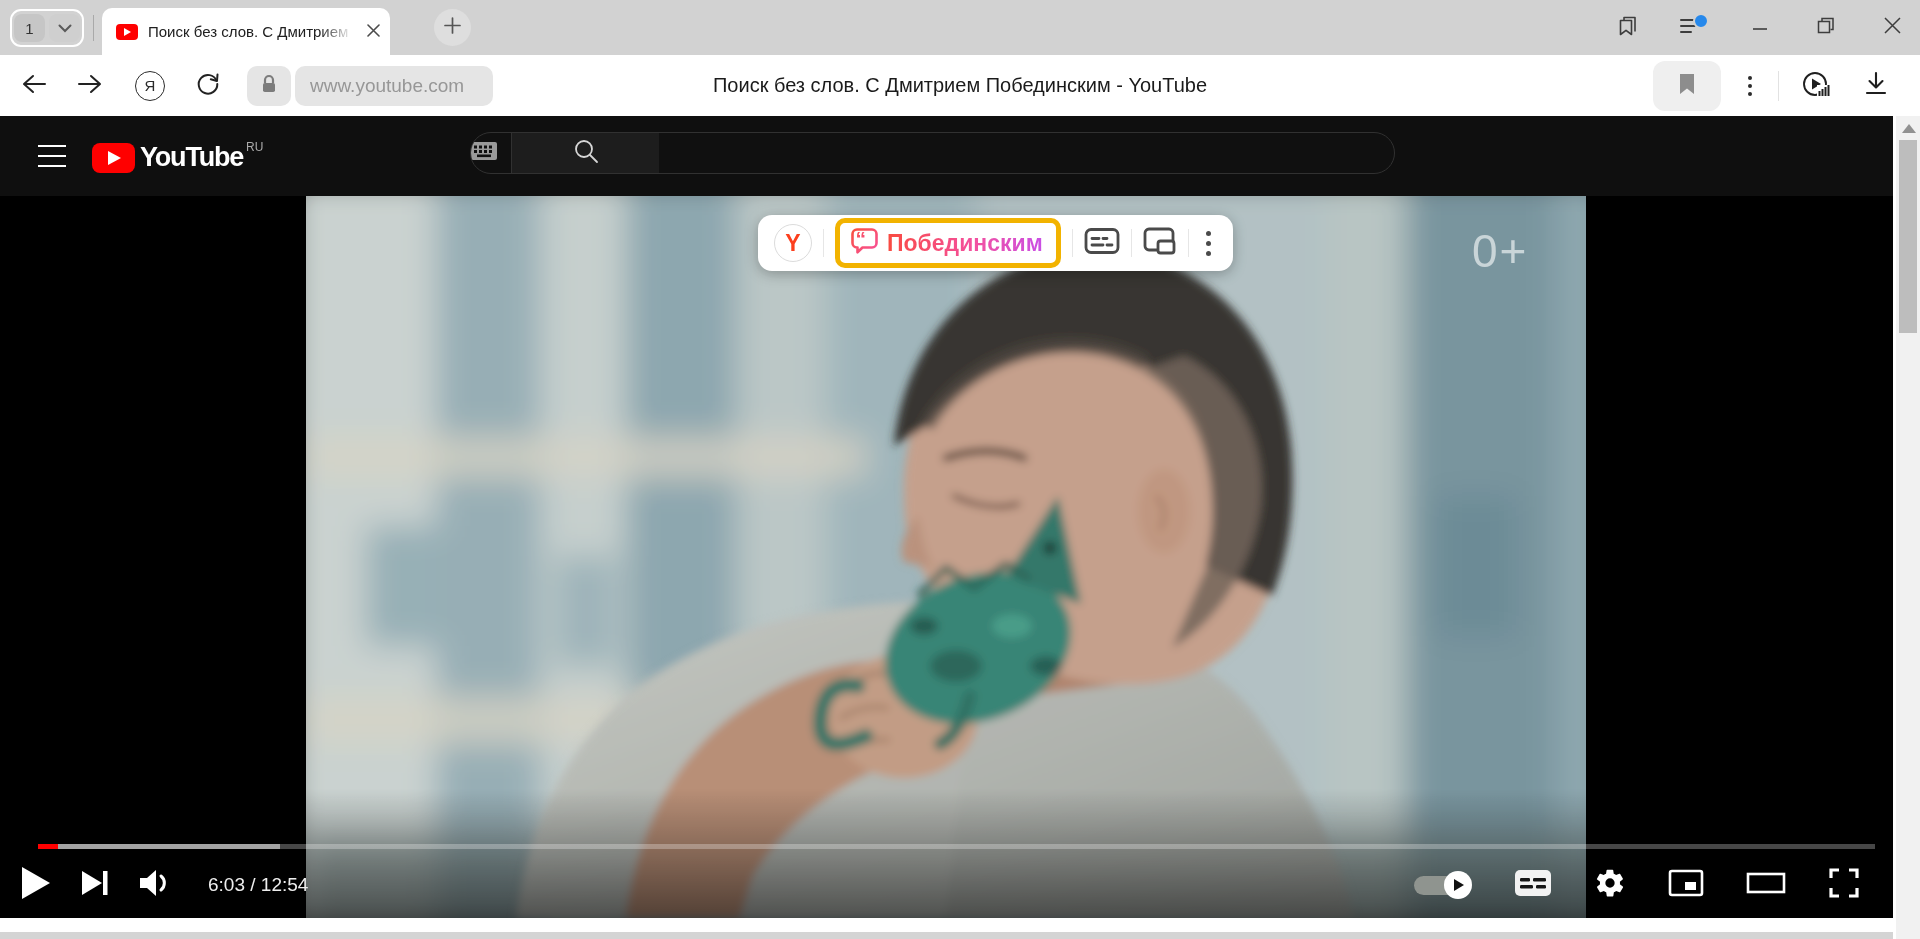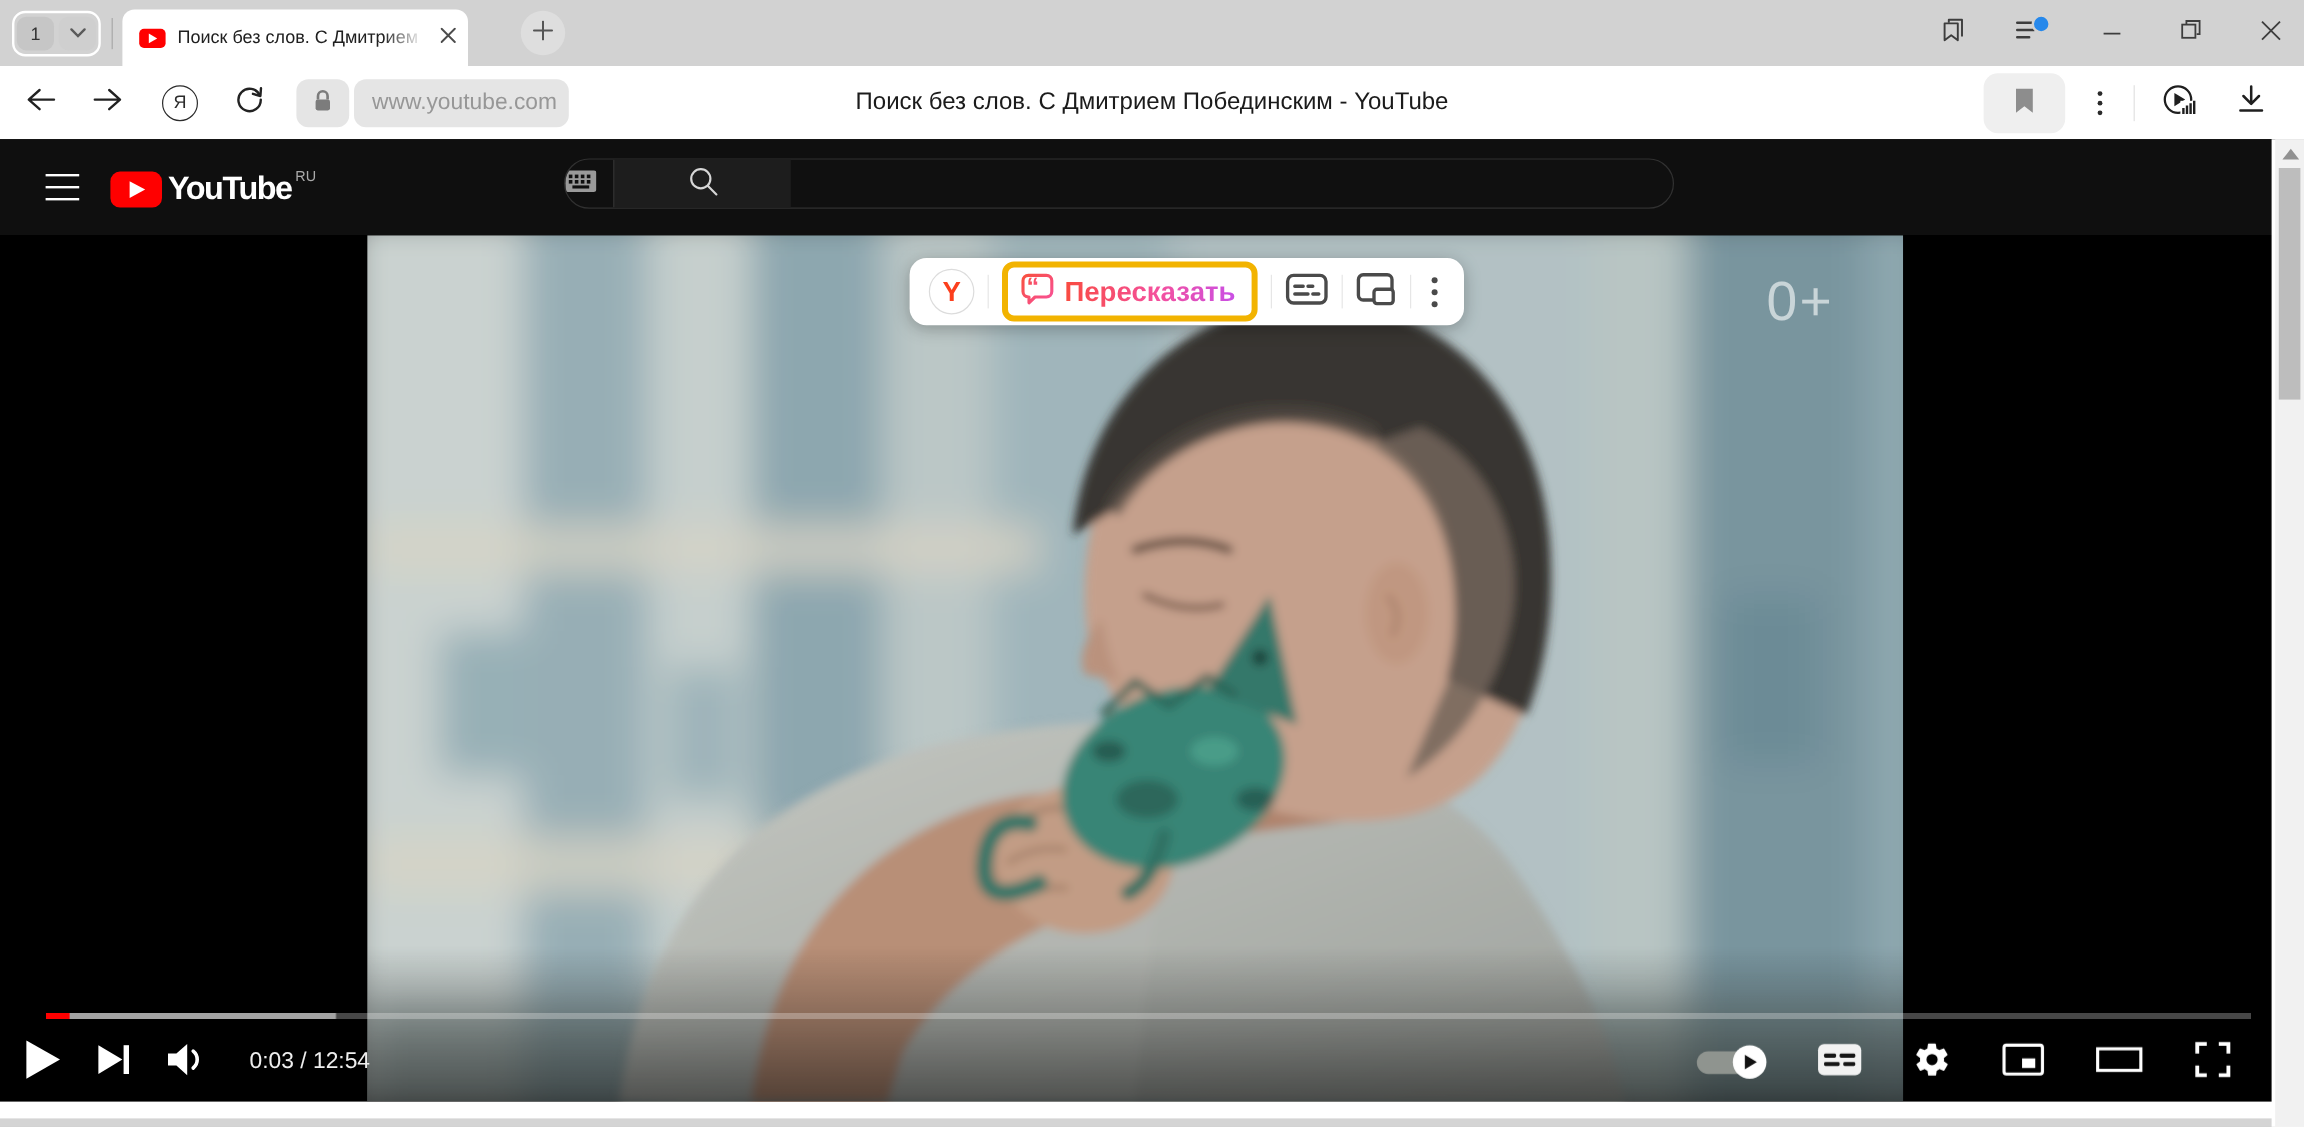--- a/index.html
+++ b/index.html
@@ -17,21 +17,21 @@
   #tab-title { flex:1; font-size:15px; color:#202020; white-space:nowrap; overflow:hidden; -webkit-mask-image:linear-gradient(90deg,#000 82%,transparent 98%); mask-image:linear-gradient(90deg,#000 82%,transparent 98%); }
   #new-tab { position:absolute; left:434px; top:9px; width:37px; height:37px; border-radius:50%; background:#dedede; display:flex; align-items:center; justify-content:center; }
   #win-controls { position:absolute; right:14px; top:0; height:55px; display:flex; align-items:center; gap:38px; }
   .wc { width:28px; height:28px; display:flex; align-items:center; justify-content:center; position:relative; }
 
   
   #toolbar { position:absolute; left:0; top:55px; width:1920px; height:61px; background:#fff; }
   .tb-btn { position:absolute; top:0; height:61px; width:48px; display:flex; align-items:center; justify-content:center; }
   #ya-circle { width:30px; height:30px; border:1.7px solid #2b2b2b; border-radius:50%; display:flex; align-items:center; justify-content:center; font-size:15px; color:#2b2b2b; }
   #lock-chip { position:absolute; left:247px; top:11px; width:44px; height:40px; background:#e5e5e5; border-radius:10px; display:flex; align-items:center; justify-content:center; }
-  #url-chip { position:absolute; left:295px; top:11px; width:179px; height:40px; background:#e5e5e5; border-radius:10px; display:flex; align-items:center; padding-left:15px; }
+  #url-chip { position:absolute; left:295px; top:11px; width:198px; height:40px; background:#e5e5e5; border-radius:10px; display:flex; align-items:center; padding-left:15px; }
   #url-text { font-size:19px; color:#979797; }
   #page-title { position:absolute; left:520px; right:520px; top:0; height:61px; display:flex; align-items:center; justify-content:center; font-size:20px; color:#1b1b1b; white-space:nowrap; overflow:hidden; }
   #bookmark-chip { position:absolute; left:1653px; top:6px; width:68px; height:50px; background:#efefef; border-radius:12px; display:flex; align-items:center; justify-content:center; }
   .tb-dots { display:flex; flex-direction:column; gap:4px; }
   .tb-dots i { width:4px; height:4px; border-radius:50%; background:#2b2b2b; }
   .tb-vsep { position:absolute; left:1778px; top:16px; width:1px; height:30px; background:#e2e2e2; }
 
   
   #masthead { position:absolute; left:0; top:116px; width:1920px; height:80px; background:#0f0f0f; }
   #hamburger { position:absolute; left:38px; top:27px; width:30px; height:26px; display:flex; flex-direction:column; justify-content:space-between; padding:2px 0; }
@@ -406,21 +406,21 @@
           <defs>
               <linearGradient id="qg" x1="0" y1="0" x2="1" y2="1">
                 <stop offset="0" stop-color="#f8503f"></stop>
                 <stop offset="1" stop-color="#f8509b"></stop>
               </linearGradient>
             </defs>
           <path d="M8 3.5 h15 c2.5 0 4.5 2 4.5 4.5 v9 c0 2.5 -2 4.5 -4.5 4.5 H13.5 l-5 4.8 v-4.8 H8 c-2.5 0 -4.5 -2 -4.5 -4.5 v-9 c0 -2.5 2 -4.5 4.5 -4.5 z" fill="none" stroke="url(#qg)" stroke-width="2.6" stroke-linejoin="round"></path>
           <text x="6.5" y="19.5" font-size="21" font-weight="bold" fill="url(#qg)" font-family="Liberation Sans, sans-serif">“</text>
         </svg>
       </span>
-      <span id="summarize-label">Пересказать</span>
+      <span id="summarize-label">Побединским</span>
     </div>
 
     <div class="ft-sep"></div>
     <div class="ft-icon">
       <span>
         <svg width="36" height="28" viewBox="0 0 36 28" fill="none" stroke="#4a4a4a" stroke-width="2.8" stroke-linecap="round">
             <rect x="2" y="2.5" width="32" height="23" rx="5"></rect>
             <path d="M8 11.5 h7 M19 11.5 h4 M8 18 h11 M23 18 h5"></path>
           </svg>
       </span>
@@ -467,21 +467,21 @@
       </span>
     </div>
     <div class="pc">
       <span>
         <svg width="36" height="32" viewBox="0 0 36 32">
             <path d="M2 11 H9 L18 3 V29 L9 21 H2 z" fill="#fff"></path>
             <path d="M23 9 a9 9 0 0 1 0 14" stroke="#fff" stroke-width="3" fill="none" stroke-linecap="round"></path>
           </svg>
       </span>
     </div>
-    <span id="time-text">0:03 / 12:54</span>
+    <span id="time-text">6:03 / 12:54</span>
   </div>
 
   <div id="controls-right">
     <div id="autoplay">
       <div id="autoplay-track"></div>
       <div id="autoplay-knob"></div>
     </div>
     <div class="pc">
       <span>
         <svg width="38" height="28" viewBox="0 0 38 28">

